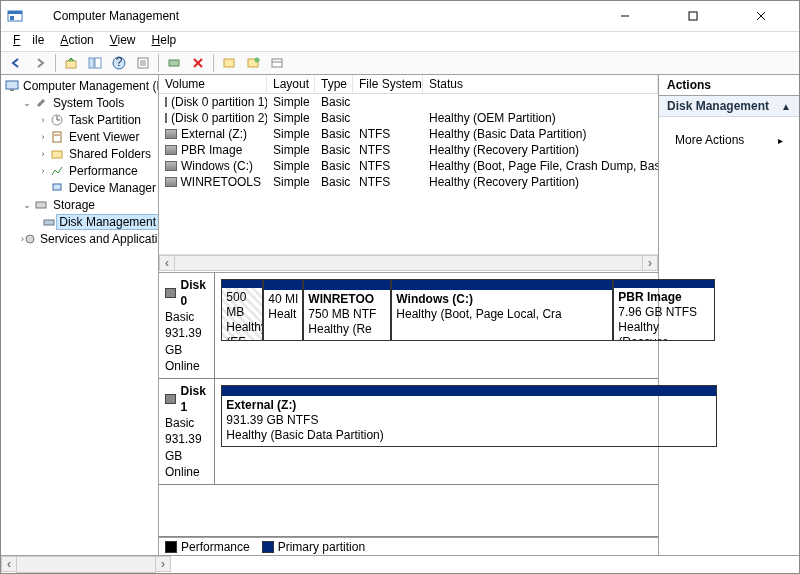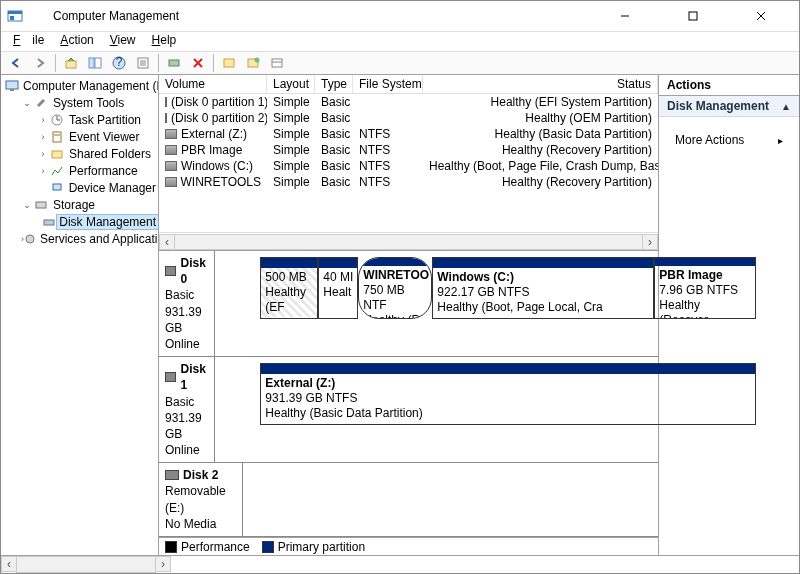--- a/index.html
+++ b/index.html
@@ -26,28 +26,28 @@
 .center { flex: 1; display: flex; flex-direction: column; min-width: 0; border-right: 1px solid #a0a0a0; }
 .volumes { flex: 1; min-height: 0; display: flex; flex-direction: column; }
 .vhead { display: flex; border-bottom: 1px solid #ddd; background: #fff; }
 .vh { border-right: 1px solid #e5e5e5; padding: 2px 6px; font-weight: 400; white-space: nowrap; overflow: hidden; }
 .vrow { display: flex; }
 .vc { padding: 1px 6px; white-space: nowrap; overflow: hidden; }
 .c-vol   { width: 108px; display:flex; align-items:center; gap:4px;}
 .c-lay   { width:  48px; }
 .c-type  { width:  38px; }
 .c-fs    { width:  70px; }
-.c-stat  { flex: 1; text-align: right; }
+.c-stat  { flex: 1; }
 .vol-icon { width: 12px; height: 10px; background: linear-gradient(#bbb,#888); border: 1px solid #666; }
 .vol-body { flex: 1; overflow: hidden; }
 .hscroll { height: 18px; display: flex; align-items: center; border-top: 1px solid #ddd; }
 .hscroll .arrow { width: 16px; height: 16px; display: flex; align-items:center; justify-content:center; color:#555; border:1px solid #ccc; background:#f0f0f0; }
 .hscroll .track { flex:1; height:16px; background:#f0f0f0; border:1px solid #ccc; margin:0 -1px; }
 .disks { border-top: 1px solid #a0a0a0; background:#fff; }
-.disk-row { display: flex; border-bottom: 1px solid #888; min-height: 72px; gap: 39px; }
+.disk-row { display: flex; border-bottom: 1px solid #888; min-height: 72px; }
 .disk-label { width: 84px; border-right: 1px solid #888; padding: 4px 6px; line-height: 1.35; }
 .disk-label .dname { font-weight: 700; display:flex; align-items:center; gap:4px;}
 .disk-label .dicon { width:14px; height:10px; background:#888; border:1px solid #444; }
 .parts { flex: 1; display: flex; padding: 6px 6px 6px 6px; gap: 0; }
 .part { border: 1px solid #333; display:flex; flex-direction:column; height: 62px; overflow:hidden; }
 .part .bar { height: 10px; background: #002678; }
 .part .ptext { padding: 2px 4px; font-size: 11px; line-height: 1.25; overflow:hidden; }
 .part .pname { font-weight: 700; }
 .part.hatched .ptext { background: repeating-linear-gradient(45deg,#fff,#fff 3px,#e8e8e8 3px,#e8e8e8 6px); }
 .legend { height: 18px; border-top: 1px solid #a0a0a0; display:flex; align-items:center; gap:12px; padding: 0 6px; }
@@ -280,21 +280,20 @@
       </div>
       <div class="vol-body" id="vol-body">
           <div class="vrow">
             <div class="vc c-vol">
               <span class="vol-icon"></span>
               <span>(Disk 0 partition 1)</span>
             </div>
             <div class="vc c-lay">Simple</div>
             <div class="vc c-type">Basic</div>
             <div class="vc c-fs"></div>
-            <div class="vc c-stat">Healthy (EFI System Partition)</div>
           </div>
           <div class="vrow">
             <div class="vc c-vol">
               <span class="vol-icon"></span>
               <span>(Disk 0 partition 2)</span>
             </div>
             <div class="vc c-lay">Simple</div>
             <div class="vc c-type">Basic</div>
             <div class="vc c-fs"></div>
             <div class="vc c-stat">Healthy (OEM Partition)</div>
@@ -349,47 +348,46 @@
 
     <div class="disks" id="disks">
         <div class="disk-row">
           <div class="disk-label">
             <div class="dname"><span class="dicon"></span>Disk 0</div>
             <div>Basic</div>
             <div>931.39 GB</div>
             <div>Online</div>
           </div>
           <div class="parts">
-            <div class="part hatched" style="width: 58px;">
+            <div class="part hatched" style="width: 42px;">
               <div class="bar"></div>
               <div class="ptext">
                 <div>500 MB</div>
                 <div>Healthy (EF</div>
               </div>
             </div>
             <div class="part" style="width: 40px;">
               <div class="bar"></div>
               <div class="ptext">
                 <div>40 MI</div>
                 <div>Healt</div>
               </div>
             </div>
-            <div class="part" style="width: 74px; border-radius: 21px;">
+            <div class="part" style="width: 88px;">
               <div class="bar"></div>
               <div class="ptext">
                 <div class="pname">WINRETOO</div>
                 <div>750 MB NTF</div>
                 <div>Healthy (Re</div>
               </div>
             </div>
             <div class="part" style="width: 222px;">
               <div class="bar"></div>
               <div class="ptext">
                 <div class="pname">Windows  (C:)</div>
-                <div>922.17 GB NTFS</div>
                 <div>Healthy (Boot, Page Local, Cra</div>
               </div>
             </div>
             <div class="part" style="width: 102px;">
               <div class="bar"></div>
               <div class="ptext">
                 <div class="pname">PBR Image</div>
                 <div>7.96 GB NTFS</div>
                 <div>Healthy (Recover</div>
               </div>
@@ -408,25 +406,20 @@
               <div class="bar"></div>
               <div class="ptext">
                 <div class="pname">External  (Z:)</div>
                 <div>931.39 GB NTFS</div>
                 <div>Healthy (Basic Data Partition)</div>
               </div>
             </div>
           </div>
         </div>
         <div class="disk-row" style="min-height: 52px;">
-          <div class="disk-label">
-            <div class="dname"><span class="dicon"></span>Disk 2</div>
-            <div>Removable (E:)</div>
-            <div>No Media</div>
-          </div>
           <div class="parts"></div>
         </div>
       </div>
 
     <div class="legend">
       <span><span class="sw black"></span><span>Performance</span></span>
       <span><span class="sw navy"></span><span>Primary partition</span></span>
     </div>
   </div>
 

